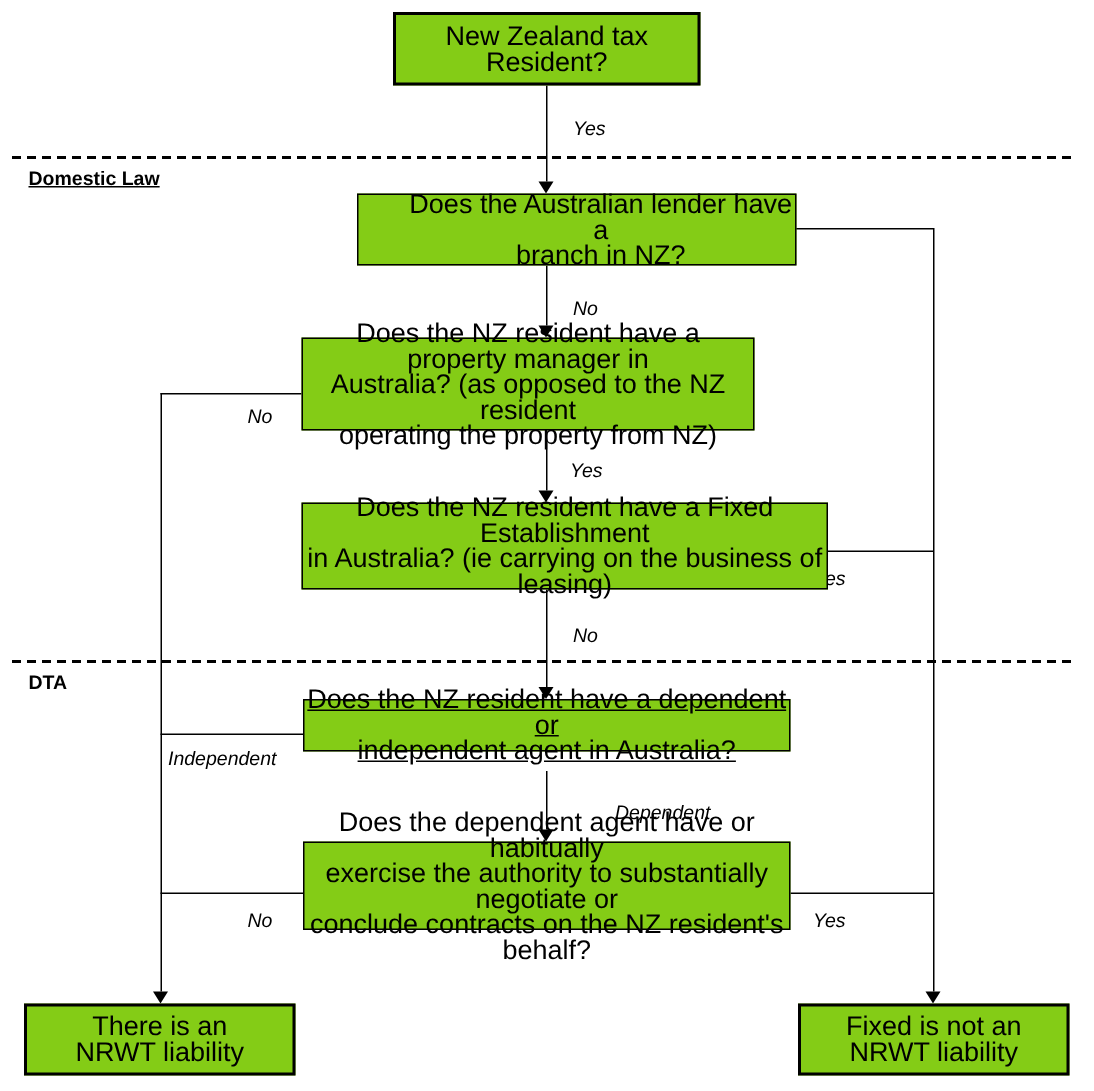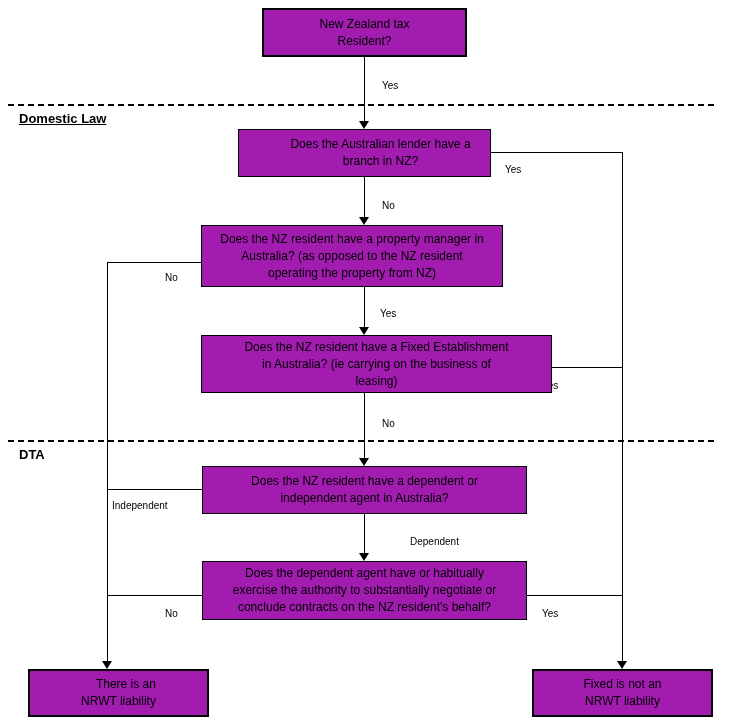--- a/index.html
+++ b/index.html
@@ -8,50 +8,51 @@
     width: 729px;
     height: 727px;
     background: #ffffff;
     font-family: "Liberation Sans", sans-serif;
     color: #000000;
     overflow: hidden;
   }
   .node {
     position: absolute;
     box-sizing: border-box;
-    background: #a21caf;
+    background: #84cc16;
     border: 1px solid #000000;
     display: flex;
     align-items: center;
     justify-content: center;
     text-align: center;
-    font-size: 12px;
+    font-size: 18px;
     line-height: 17px;
     white-space: pre-line;
   }
   .node.thick { border-width: 2px; }
   .hline { position: absolute; height: 1px; background: #000000; }
   .vline { position: absolute; width: 1px; background: #000000; }
   .dashline {
     position: absolute;
     height: 2px;
     background: repeating-linear-gradient(90deg, #000000 0 6px, transparent 6px 10px);
   }
   .arrow-down {
     position: absolute;
     width: 0; height: 0;
     border-left: 5px solid transparent;
     border-right: 5px solid transparent;
     border-top: 8px solid #000000;
   }
   .edge-label {
     position: absolute;
-    font-size: 10px;
+    font-size: 13px;
     line-height: 14px;
     white-space: nowrap;
+    font-style: italic;
   }
   .section-label {
     position: absolute;
     font-size: 13px;
     line-height: 14px;
     font-weight: bold;
     white-space: nowrap;
   }
 </style>
 </head>
@@ -102,49 +103,49 @@
   <div class="edge-label" style="left:112px; top:499px;text-align:right;">Independent</div>
   <div class="edge-label" style="left:394px; top:535px;margin-left:16px;">Dependent</div>
   <div class="edge-label" style="left:165px; top:607px;">No</div>
   <div class="edge-label" style="left:542px; top:607px;">Yes</div>
 
   <div class="node thick" style="left:262px; top:8px; width:205px; height:49px;">
     <span>New Zealand tax
 Resident?</span>
   </div>
 
-  <div class="node" style="left:238px; top:129px; width:253px; height:48px;padding-left:32px;">
+  <div class="node" style="left:238px; top:129px; width:293px; height:48px;padding-left:32px;">
     <span>Does the Australian lender have a
 branch in NZ?</span>
   </div>
 
   <div class="node" style="left:201px; top:225px; width:302px; height:62px;">
     <span>Does the NZ resident have a property manager in
 Australia? (as opposed to the NZ resident
 operating the property from NZ)</span>
   </div>
 
   <div class="node" style="left:201px; top:335px; width:351px; height:58px;">
     <span>Does the NZ resident have a Fixed Establishment
 in Australia? (ie carrying on the business of
 leasing)</span>
   </div>
 
-  <div class="node" style="left:202px; top:466px; width:325px; height:48px;">
+  <div class="node" style="left:202px; top:466px; width:325px; height:35px;text-decoration:underline;">
     <span>Does the NZ resident have a dependent or
 independent agent in Australia?</span>
   </div>
 
   <div class="node" style="left:202px; top:561px; width:325px; height:59px;">
     <span>Does the dependent agent have or habitually
 exercise the authority to substantially negotiate or
 conclude contracts on the NZ resident's behalf?</span>
   </div>
 
-  <div class="node thick" style="left:28px; top:669px; width:181px; height:48px;text-align:right;">
+  <div class="node thick" style="left:16px; top:669px; width:181px; height:48px;">
     <span>There is an
 NRWT liability</span>
   </div>
 
   <div class="node thick" style="left:532px; top:669px; width:181px; height:48px;">
     <span>Fixed is not an
 NRWT liability</span>
   </div>
 
 </div>

